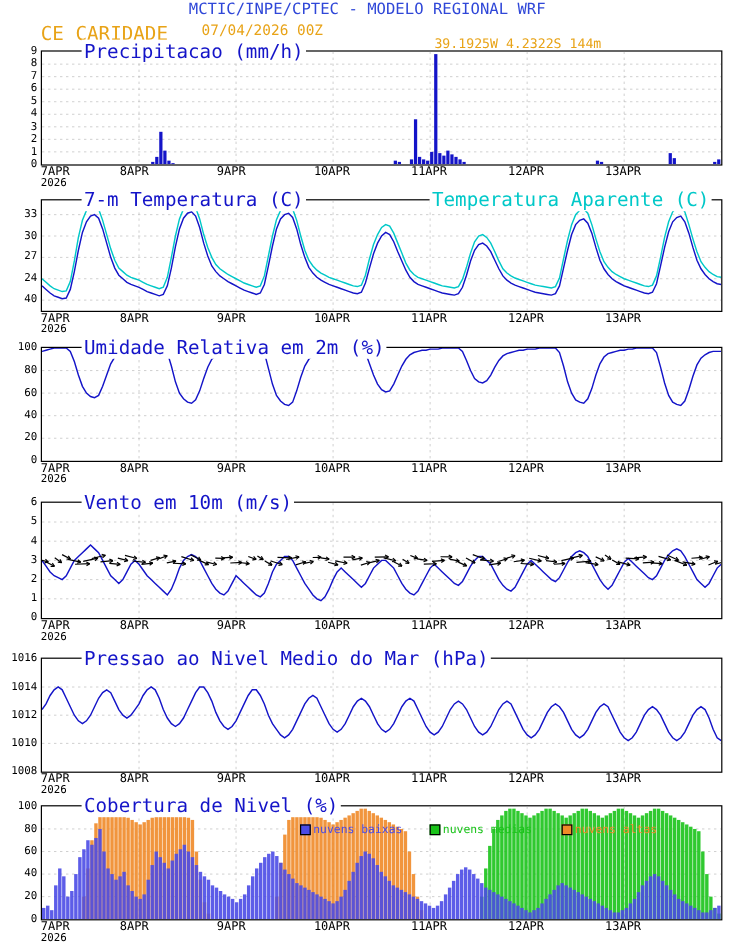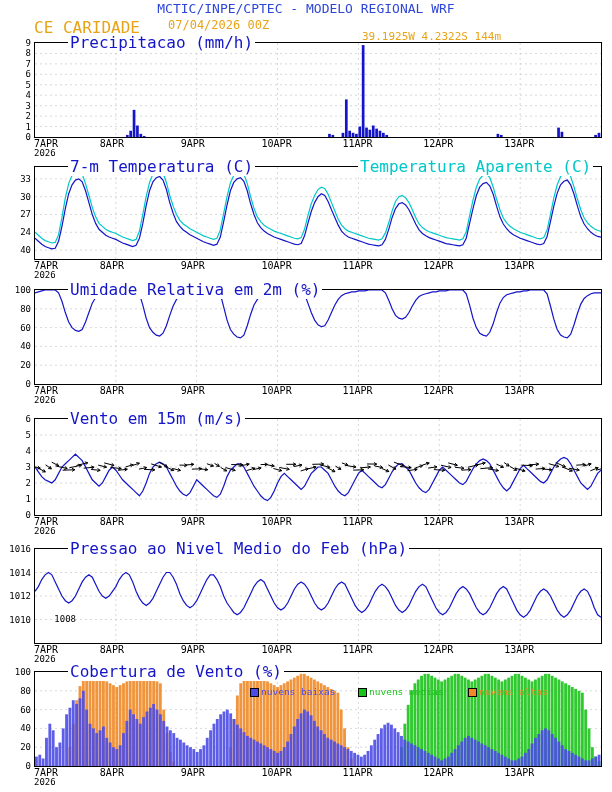--- a/index.html
+++ b/index.html
@@ -210,21 +210,21 @@
         <div class="xlab" style="left: 180.714px; top: 385px;">9APR</div>
         <div class="xlab" style="left: 261.571px; top: 385px;">10APR</div>
         <div class="xlab" style="left: 342.429px; top: 385px;">11APR</div>
         <div class="xlab" style="left: 423.286px; top: 385px;">12APR</div>
         <div class="xlab" style="left: 504.143px; top: 385px;">13APR</div>
         <div class="xlab2" style="left: 34px; top: 395px;">2026</div>
       </div>
   </div>
 
   <div class="panel">
-    <div class="ptitle" style="left:68px;top:409px;">Vento em 15m (m/s)</div>
+    <div class="ptitle" style="left:68px;top:409px;">Vento em 10m (m/s)</div>
     <div class="plotbox" id="box-wind" style="left:34px;top:418px;width:568px;height:98px;">
       <svg width="566" height="96" viewBox="0 0 566 96" preserveAspectRatio="none">
         <g id="wind-grid" stroke="#bdbdbd" stroke-width="0.6" stroke-dasharray="2,3">
             <line x1="80.85714285714285" y1="0" x2="80.85714285714285" y2="96"></line>
             <line x1="161.7142857142857" y1="0" x2="161.7142857142857" y2="96"></line>
             <line x1="242.57142857142856" y1="0" x2="242.57142857142856" y2="96"></line>
             <line x1="323.4285714285714" y1="0" x2="323.4285714285714" y2="96"></line>
             <line x1="404.2857142857143" y1="0" x2="404.2857142857143" y2="96"></line>
             <line x1="485.1428571428571" y1="0" x2="485.1428571428571" y2="96"></line>
             <line x1="0" y1="80" x2="566" y2="80"></line>
@@ -508,58 +508,58 @@
         <div class="xlab" style="left: 180.714px; top: 516px;">9APR</div>
         <div class="xlab" style="left: 261.571px; top: 516px;">10APR</div>
         <div class="xlab" style="left: 342.429px; top: 516px;">11APR</div>
         <div class="xlab" style="left: 423.286px; top: 516px;">12APR</div>
         <div class="xlab" style="left: 504.143px; top: 516px;">13APR</div>
         <div class="xlab2" style="left: 34px; top: 526px;">2026</div>
       </div>
   </div>
 
   <div class="panel">
-    <div class="ptitle" style="left:68px;top:539px;">Pressao ao Nivel Medio do Feb (hPa)</div>
+    <div class="ptitle" style="left:68px;top:539px;">Pressao ao Nivel Medio do Mar (hPa)</div>
     <div class="plotbox" id="box-pres" style="left:34px;top:548px;width:568px;height:96px;">
       <svg width="566" height="94" viewBox="0 0 566 94" preserveAspectRatio="none">
         <g id="pres-grid" stroke="#bdbdbd" stroke-width="0.6" stroke-dasharray="2,3">
             <line x1="80.85714285714285" y1="0" x2="80.85714285714285" y2="94"></line>
             <line x1="161.7142857142857" y1="0" x2="161.7142857142857" y2="94"></line>
             <line x1="242.57142857142856" y1="0" x2="242.57142857142856" y2="94"></line>
             <line x1="323.4285714285714" y1="0" x2="323.4285714285714" y2="94"></line>
             <line x1="404.2857142857143" y1="0" x2="404.2857142857143" y2="94"></line>
             <line x1="485.1428571428571" y1="0" x2="485.1428571428571" y2="94"></line>
             <line x1="0" y1="70.5" x2="566" y2="70.5"></line>
             <line x1="0" y1="47" x2="566" y2="47"></line>
             <line x1="0" y1="23.5" x2="566" y2="23.5"></line>
           </g>
         <path id="pres-s0" fill="none" stroke="#1414c8" stroke-width="1.2" d="M0.00 42.30 L3.37 37.60 L6.74 30.55 L10.11 25.85 L13.48 23.50 L16.85 25.85 L20.21 32.90 L23.58 39.95 L26.95 47.00 L30.32 51.70 L33.69 54.05 L37.06 51.70 L40.43 47.00 L43.80 39.95 L47.17 32.90 L50.54 28.20 L53.90 25.85 L57.27 28.20 L60.64 35.25 L64.01 42.30 L67.38 47.00 L70.75 49.35 L74.12 47.00 L77.49 42.30 L80.86 37.60 L84.23 30.55 L87.60 25.85 L90.96 23.50 L94.33 25.85 L97.70 32.90 L101.07 42.30 L104.44 49.35 L107.81 54.05 L111.18 56.40 L114.55 54.05 L117.92 49.35 L121.29 42.30 L124.65 35.25 L128.02 28.20 L131.39 23.50 L134.76 23.50 L138.13 28.20 L141.50 35.25 L144.87 44.65 L148.24 51.70 L151.61 56.40 L154.98 58.75 L158.35 56.40 L161.71 51.70 L165.08 44.65 L168.45 37.60 L171.82 30.55 L175.19 25.85 L178.56 25.85 L181.93 30.55 L185.30 37.60 L188.67 47.00 L192.04 54.05 L195.40 58.75 L198.77 63.45 L202.14 65.80 L205.51 63.45 L208.88 58.75 L212.25 51.70 L215.62 44.65 L218.99 37.60 L222.36 32.90 L225.73 30.55 L229.10 32.90 L232.46 39.95 L235.83 47.00 L239.20 54.05 L242.57 58.75 L245.94 61.10 L249.31 58.75 L252.68 54.05 L256.05 47.00 L259.42 39.95 L262.79 35.25 L266.15 32.90 L269.52 35.25 L272.89 39.95 L276.26 47.00 L279.63 54.05 L283.00 58.75 L286.37 61.10 L289.74 58.75 L293.11 54.05 L296.48 47.00 L299.85 39.95 L303.21 35.25 L306.58 32.90 L309.95 35.25 L313.32 42.30 L316.69 49.35 L320.06 56.40 L323.43 61.10 L326.80 63.45 L330.17 61.10 L333.54 56.40 L336.90 49.35 L340.27 42.30 L343.64 37.60 L347.01 35.25 L350.38 37.60 L353.75 42.30 L357.12 49.35 L360.49 56.40 L363.86 61.10 L367.23 63.45 L370.60 61.10 L373.96 56.40 L377.33 49.35 L380.70 42.30 L384.07 37.60 L387.44 35.25 L390.81 37.60 L394.18 44.65 L397.55 51.70 L400.92 58.75 L404.29 63.45 L407.65 65.80 L411.02 63.45 L414.39 58.75 L417.76 51.70 L421.13 44.65 L424.50 39.95 L427.87 37.60 L431.24 39.95 L434.61 44.65 L437.98 51.70 L441.35 58.75 L444.71 63.45 L448.08 65.80 L451.45 63.45 L454.82 58.75 L458.19 51.70 L461.56 44.65 L464.93 39.95 L468.30 37.60 L471.67 39.95 L475.04 47.00 L478.40 54.05 L481.77 61.10 L485.14 65.80 L488.51 68.15 L491.88 65.80 L495.25 61.10 L498.62 54.05 L501.99 47.00 L505.36 42.30 L508.73 39.95 L512.10 42.30 L515.46 47.00 L518.83 54.05 L522.20 61.10 L525.57 65.80 L528.94 68.15 L532.31 65.80 L535.68 61.10 L539.05 54.05 L542.42 47.00 L545.79 42.30 L549.15 39.95 L552.52 42.30 L555.89 49.35 L559.26 58.75 L562.63 65.80 L566.00 68.15 "></path>
       </svg>
     </div>
     <div id="pres-yl">
-        <div class="ylab" style="left: 0px; width: 31px; top: 619px; padding-left: 45px;">1008</div>
+        <div class="ylab" style="left: 0px; width: 31px; top: 643px;">1008</div>
         <div class="ylab" style="left: 0px; width: 31px; top: 619.5px;">1010</div>
         <div class="ylab" style="left: 0px; width: 31px; top: 596px;">1012</div>
         <div class="ylab" style="left: 0px; width: 31px; top: 572.5px;">1014</div>
         <div class="ylab" style="left: 0px; width: 31px; top: 549px;">1016</div>
       </div>
     <div id="pres-xl">
         <div class="xlab" style="left: 34px; top: 644px;">7APR</div>
         <div class="xlab" style="left: 99.8571px; top: 644px;">8APR</div>
         <div class="xlab" style="left: 180.714px; top: 644px;">9APR</div>
         <div class="xlab" style="left: 261.571px; top: 644px;">10APR</div>
         <div class="xlab" style="left: 342.429px; top: 644px;">11APR</div>
         <div class="xlab" style="left: 423.286px; top: 644px;">12APR</div>
         <div class="xlab" style="left: 504.143px; top: 644px;">13APR</div>
         <div class="xlab2" style="left: 34px; top: 654px;">2026</div>
       </div>
   </div>
 
   <div class="panel">
-    <div class="ptitle" style="left:68px;top:662px;">Cobertura de Vento (%)</div>
+    <div class="ptitle" style="left:68px;top:662px;">Cobertura de Nivel (%)</div>
     <div class="legend" style="left:250px;top:662px;color:#4b4be6;">
       <span class="lg-sw" style="background:#4b4be6;"></span><span>nuvens baixas</span>
     </div>
     <div class="legend" style="left:358px;top:662px;color:#19c319;">
       <span class="lg-sw" style="background:#19c319;"></span><span>nuvens medias</span>
     </div>
     <div class="legend" style="left:468px;top:662px;color:#f08a28;">
       <span class="lg-sw" style="background:#f08a28;"></span><span>nuvens altas</span>
     </div>
     <div class="plotbox" id="box-cld" style="left:34px;top:671px;width:568px;height:96px;">

